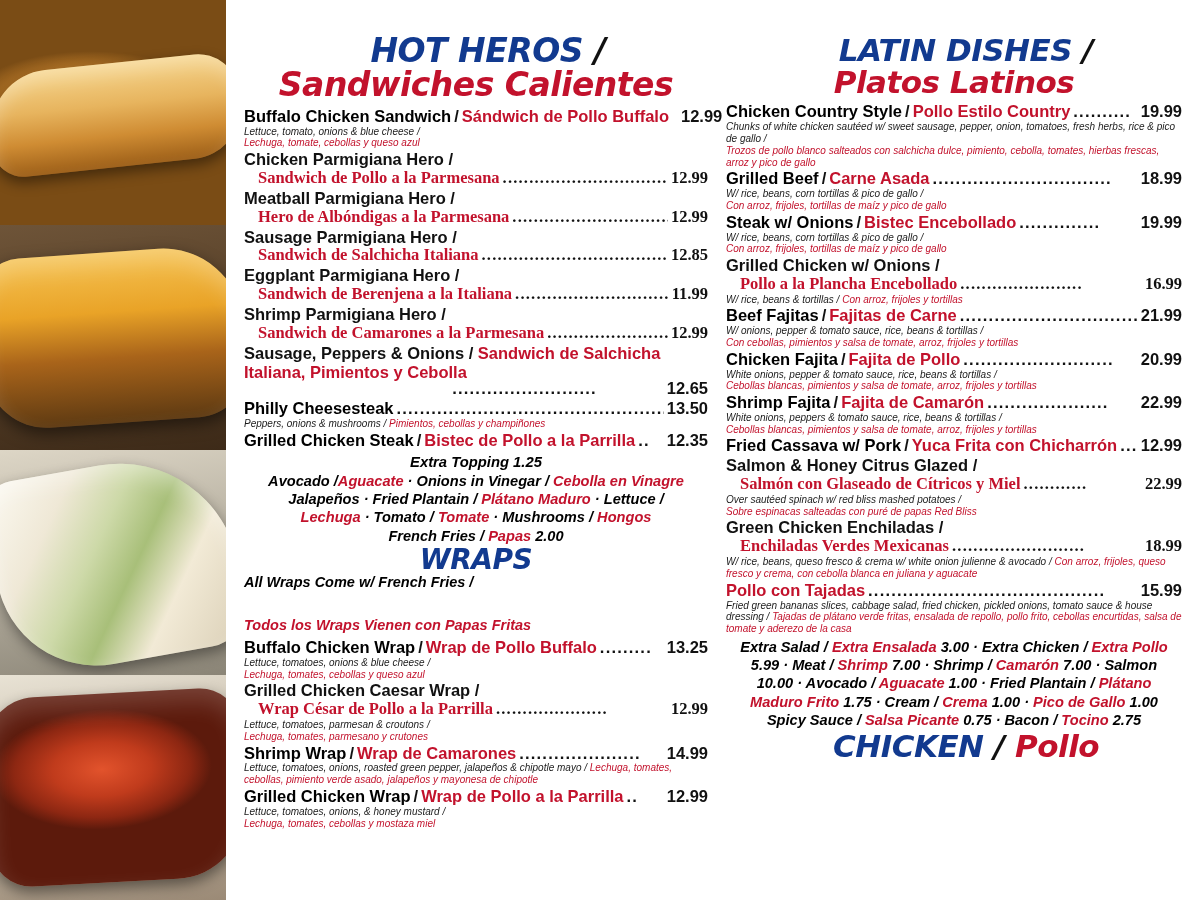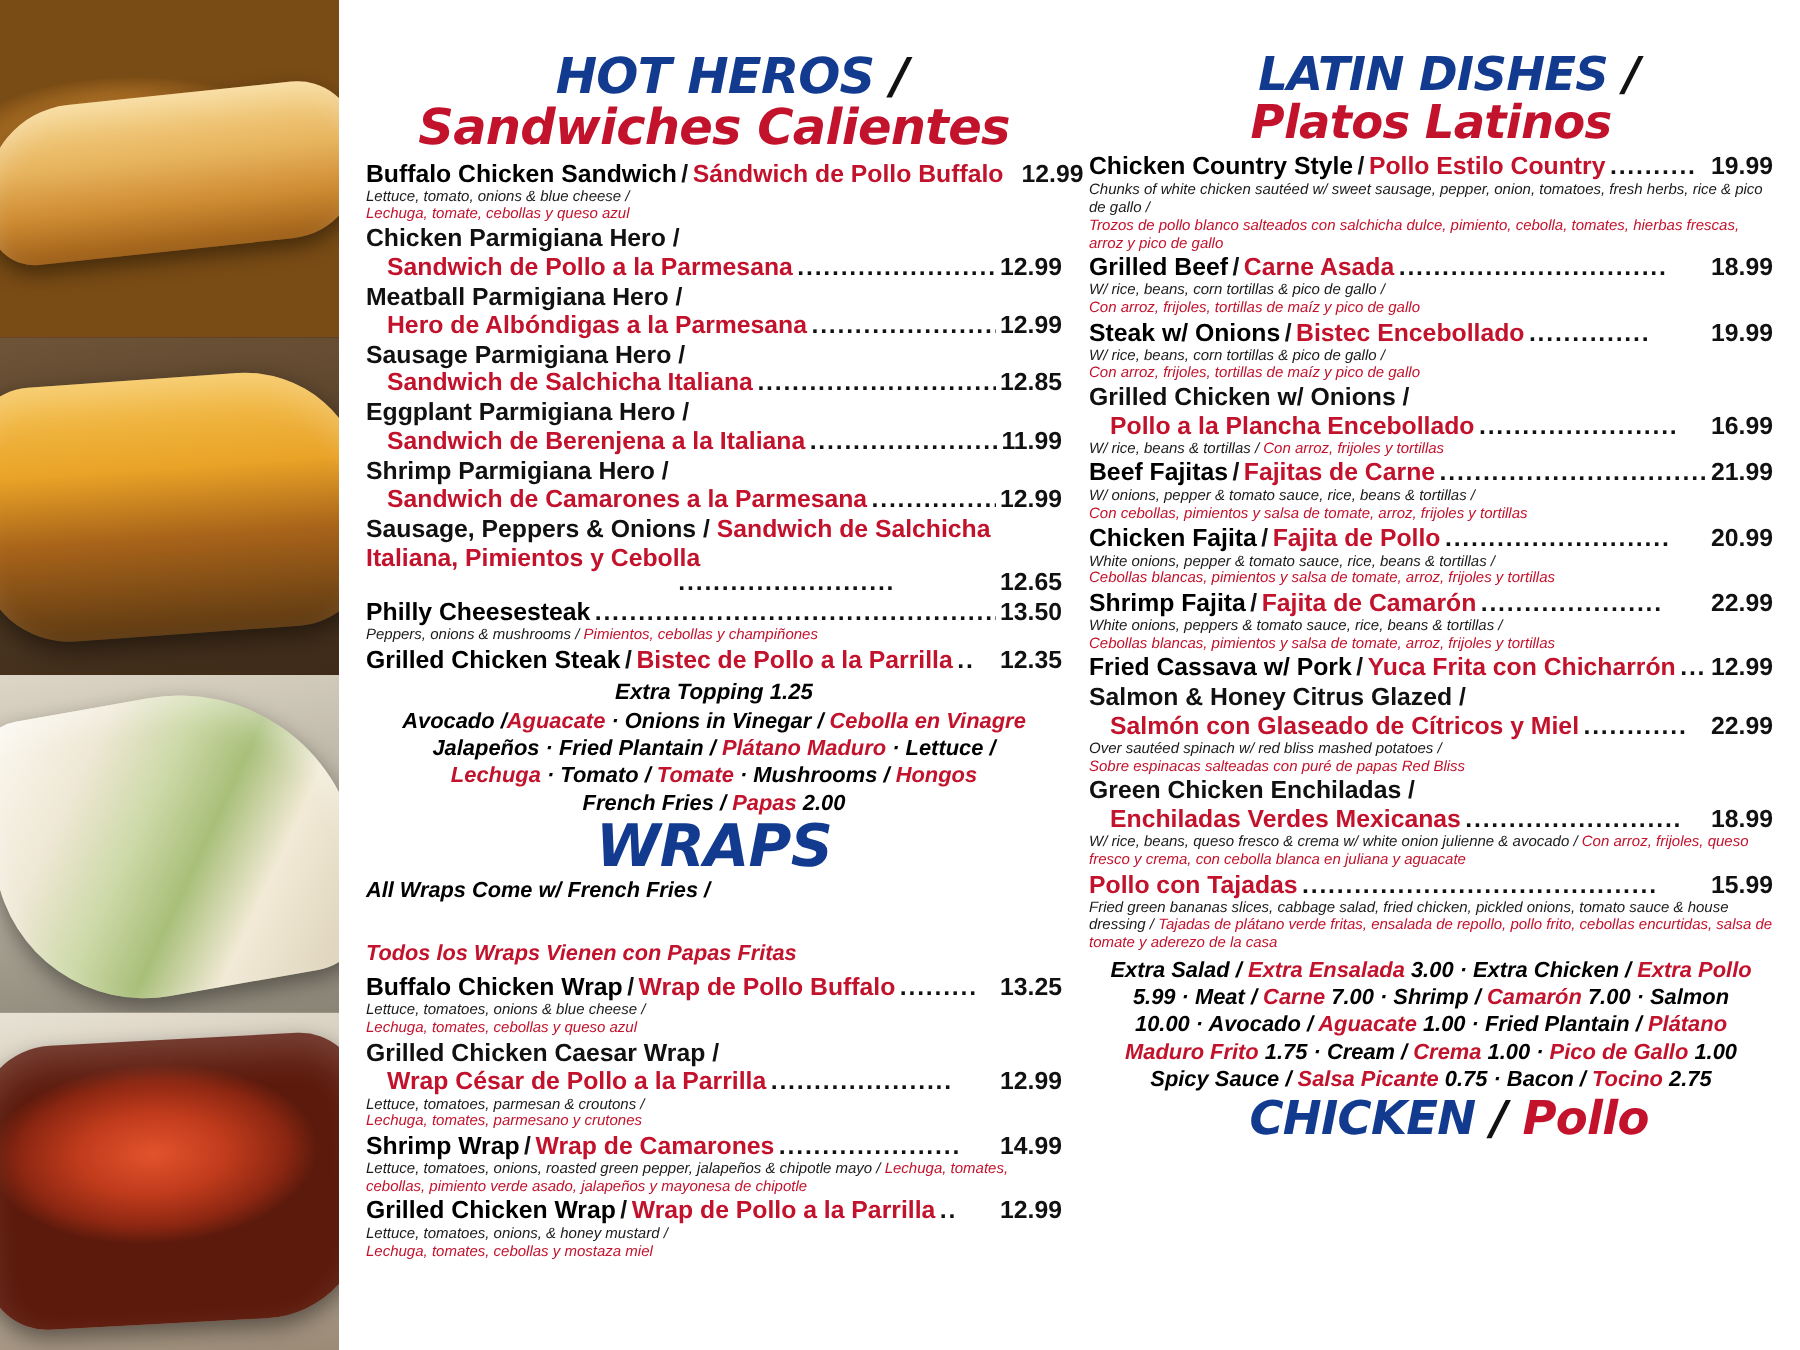--- a/index.html
+++ b/index.html
@@ -67,21 +67,21 @@
   h2.section {
     text-align: center;
     font-family: "DejaVu Sans", sans-serif;
     font-weight: bold;
     font-style: italic;
     letter-spacing: -0.5px;
     margin: 0;
     line-height: 1.04;
   }
   .sec-hot { font-size: 33px; }
-  .sec-wraps { font-size: 39px; margin-top: 12px; }
+  .sec-wraps { font-size: 28px; margin-top: 12px; }
   .sec-latin { font-size: 31px; }
   .sec-chicken { font-size: 31px; margin-top: 8px; }
   .blue { color: #123a8f; margin-left: 24px; }
   .red  { color: #c2122c; }
   .blk  { color: #111111; }
 
   .items { margin-top: 4px; }
   .item { margin-bottom: 1px; }
 
   .line {
@@ -97,21 +97,21 @@
   .row {
     display: flex; align-items: flex-end; gap: 3px;
     font-size: 16.5px; font-weight: bold; line-height: 1.15;
   }
   .row .name { white-space: nowrap; }
   .row .fill {
     flex: 1 1 auto; overflow: hidden; white-space: nowrap;
     color: #111; letter-spacing: 1.2px; font-weight: bold;
     min-width: 6px;
   }
-  .indent { padding-left: 14px; }
+  .indent { padding-left: 14px; font-family: Liberation Serif, serif; }
 
   .desc {
     font-size: 10px; font-style: italic; color: #1a1a1a;
     line-height: 1.17;
   }
   .desc .es { color: #c2122c; }
 
   .extras {
     text-align: center; font-style: italic; font-weight: bold;
     font-size: 14.6px; line-height: 1.26; margin-top: 3px;
@@ -476,21 +476,21 @@
             <span class="es">Tajadas de plátano verde fritas, ensalada de repollo, pollo frito, cebollas encurtidas, salsa de tomate y aderezo de la casa</span>
           </div>
         </div>
       </div>
 
       <div class="extras">
         <div>
           Extra Salad / <span class="es">Extra Ensalada</span> 3.00 · Extra Chicken / <span class="es">Extra Pollo</span>
         </div>
         <div>
-          5.99 · Meat / <span class="es">Carne</span> 7.00 · Shrimp / <span class="es">Camarón</span> 7.00 · Salmon
+          5.99 · Meat / <span class="es">Shrimp</span> 7.00 · Shrimp / <span class="es">Camarón</span> 7.00 · Salmon
         </div>
         <div>
           10.00 · Avocado / <span class="es">Aguacate</span> 1.00 · Fried Plantain / <span class="es">Plátano</span>
         </div>
         <div>
           <span class="es">Maduro Frito</span> 1.75 · Cream / <span class="es">Crema</span> 1.00 · <span class="es">Pico de Gallo</span> 1.00
         </div>
         <div>
           Spicy Sauce / <span class="es">Salsa Picante</span> 0.75 · Bacon / <span class="es">Tocino</span> 2.75
         </div>

